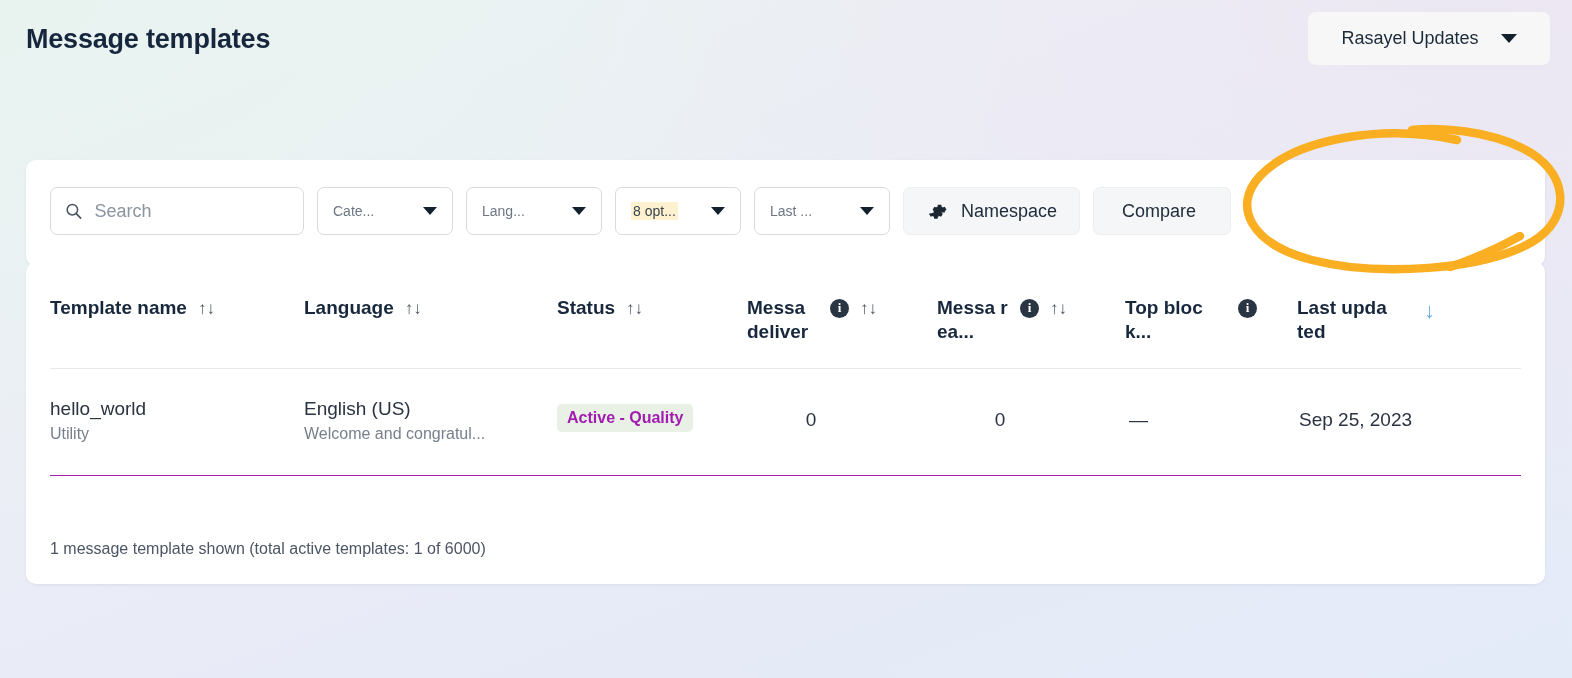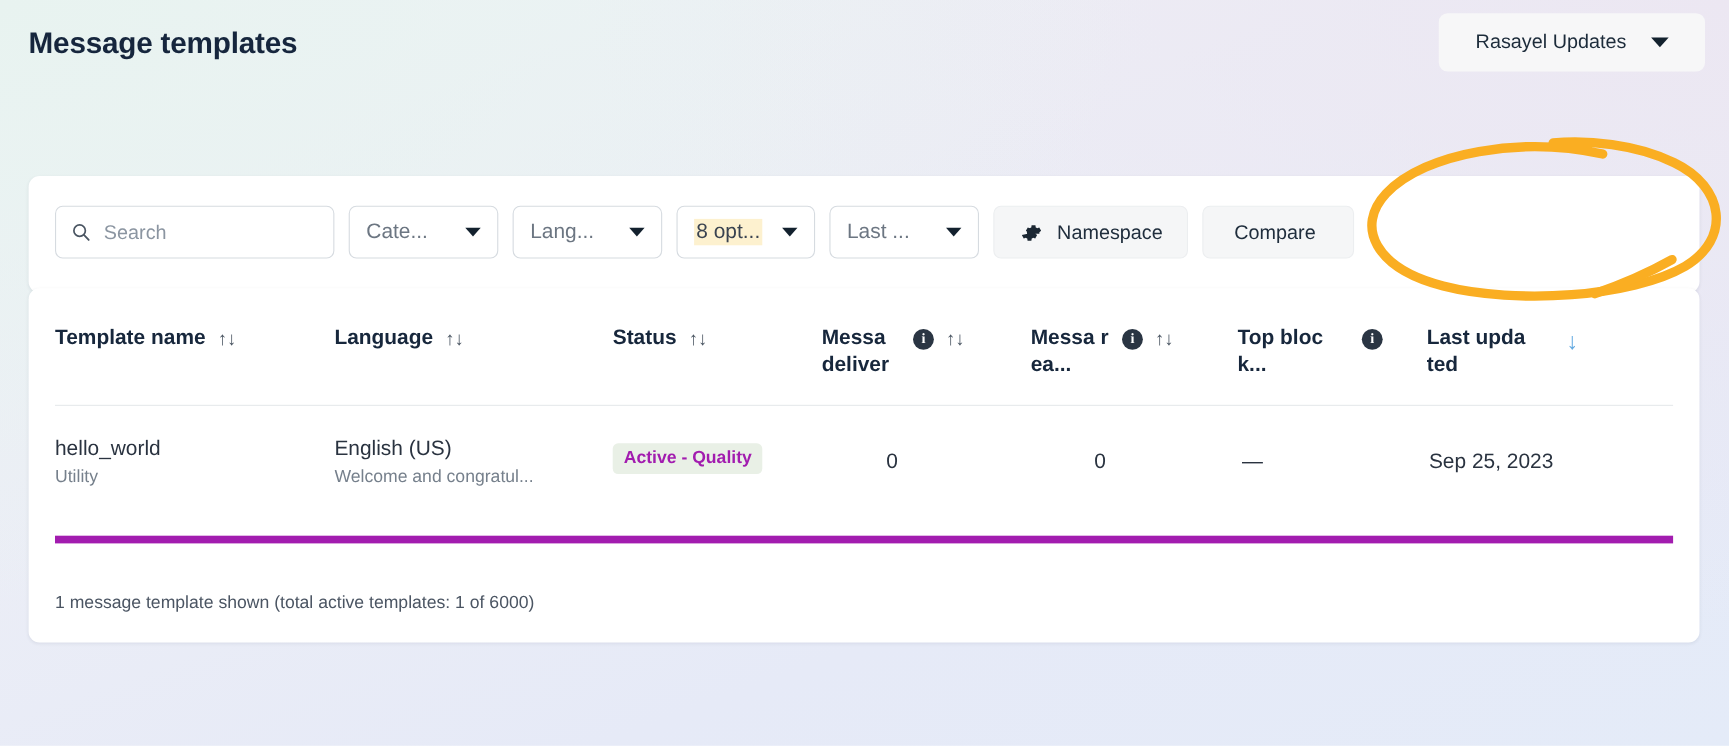--- a/index.html
+++ b/index.html
@@ -130,21 +130,21 @@
     background: #fff;
     display: flex;
     align-items: center;
     justify-content: space-between;
     padding: 0 15px;
     gap: 16px;
     cursor: pointer;
   }
 
   .sel .sel-text {
-    font-size: 19px;
+    font-size: 14px;
     color: #6c7682;
     white-space: nowrap;
   }
 
   .sel .sel-text.highlight {
     background: #fdf1cf;
     color: #3a4350;
     padding: 1px 2px;
   }
 
@@ -268,22 +268,22 @@
   .c-name   { width: 254px; }
   .c-lang   { width: 253px; }
   .c-status { width: 190px; }
   .c-deliv  { width: 190px; }
   .c-read   { width: 188px; }
   .c-block  { width: 172px; }
   .c-updated{ width: 210px; }
 
   .trow {
     padding-top: 26px;
-    padding-bottom: 42px;
-    border-bottom: 7px solid #a21caf;
+    padding-bottom: 30px;
+    border-bottom: 1px solid #a21caf;
     align-items: center;
   }
 
   .cell-main {
     font-size: 19px;
     color: #2a3340;
     line-height: 1.45;
   }
   .cell-sub {
     font-size: 16px;

